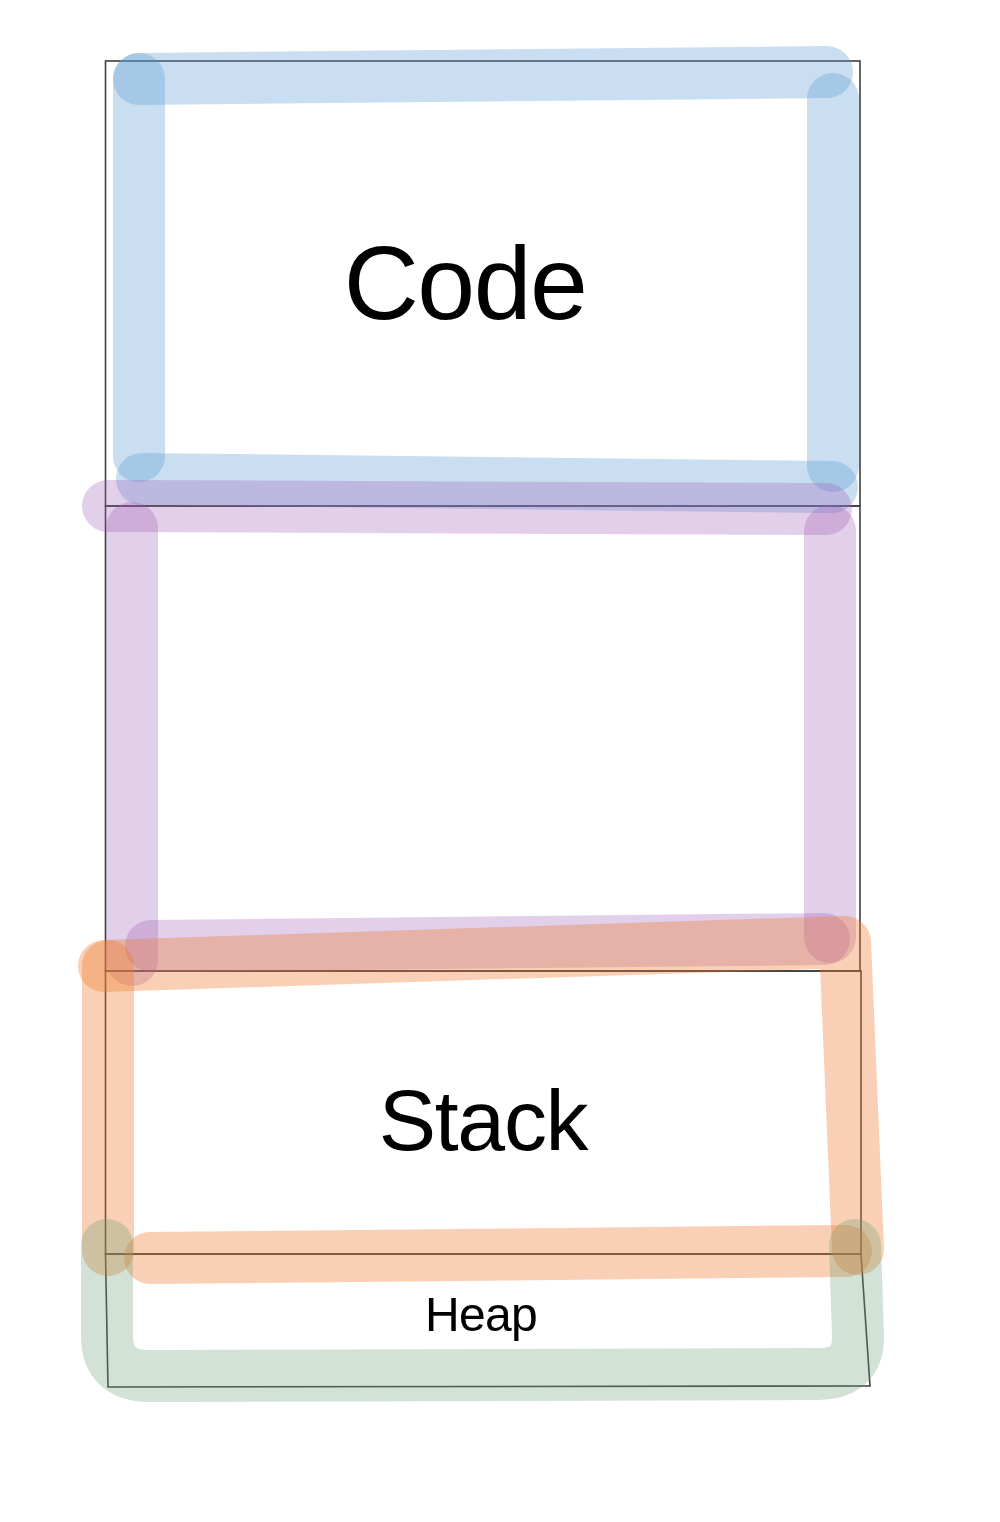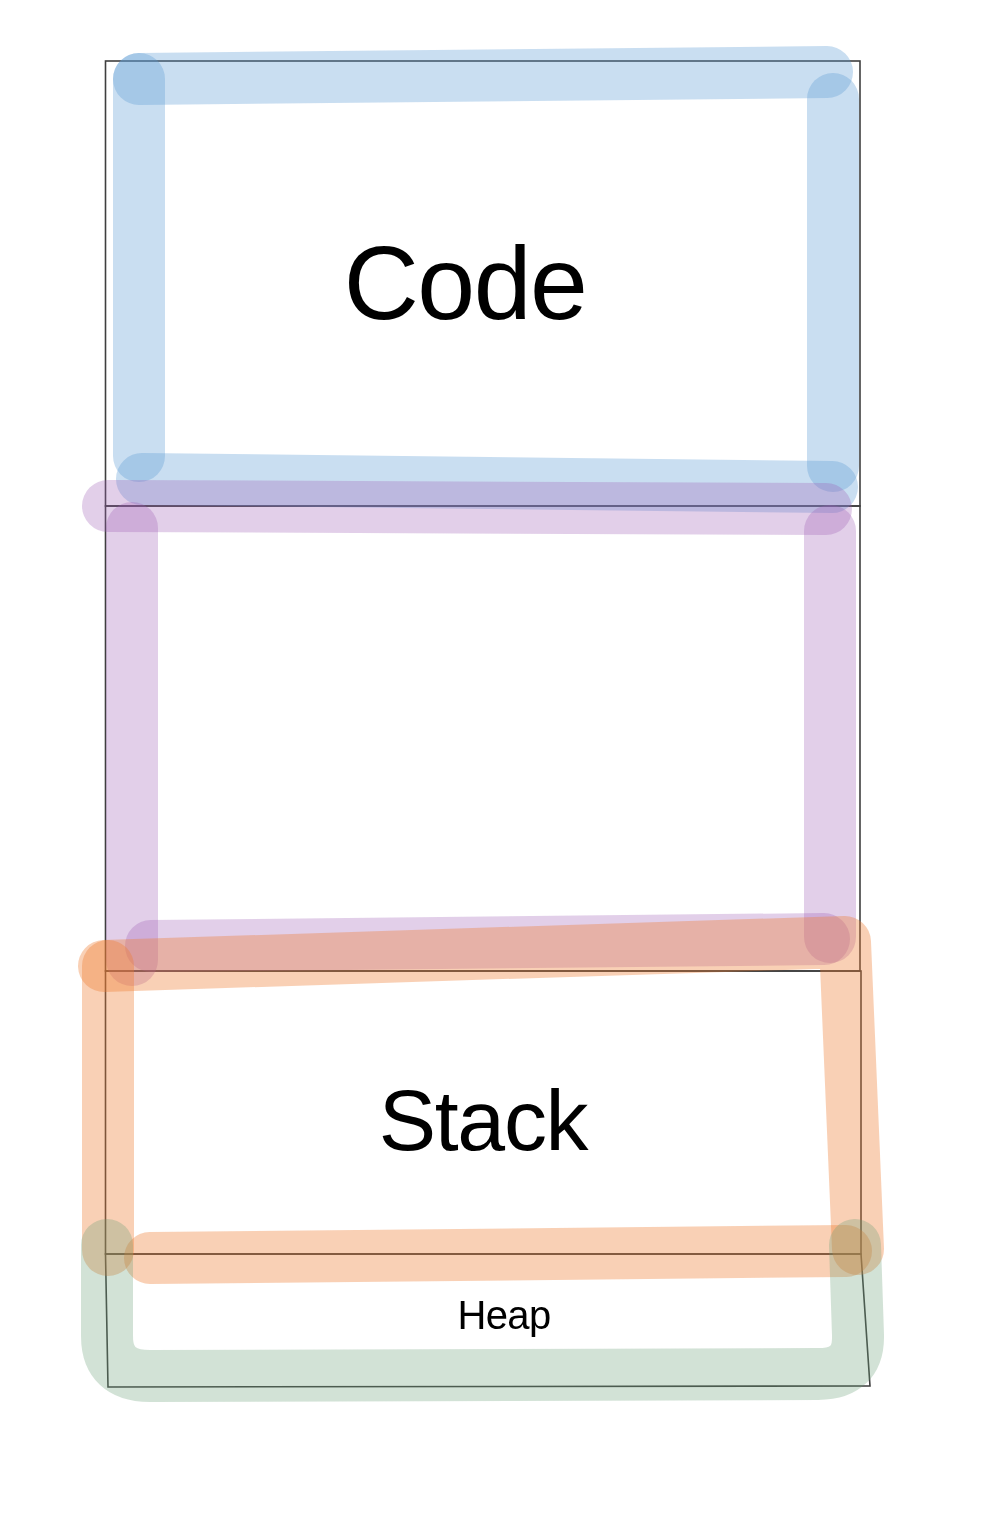--- a/index.html
+++ b/index.html
@@ -35,21 +35,21 @@
     transform: translate(-50%, -50%);
     color: #000000;
     line-height: 1;
     white-space: nowrap;
     letter-spacing: -0.015em;
     font-weight: 400;
   }
   .label-code  { left: 465px; top: 283px;  font-size: 104px; }
   .label-data  { left: 479px; top: 728px;  font-size: 112px; }
   .label-stack { left: 483px; top: 1120px; font-size: 86px; }
-  .label-heap  { left: 481px; top: 1315px; font-size: 40px; margin-left: 23px; }
+  .label-heap  { left: 481px; top: 1315px; font-size: 48px; }
 </style>
 </head>
 <body>
 
 <div class="stage">
 
   <svg width="1000" height="1522" viewBox="0 0 1000 1522">
 
     <g>
       <rect x="105.5" y="61" width="754.5" height="445" class="outline" stroke="#3f3f3f"></rect>

